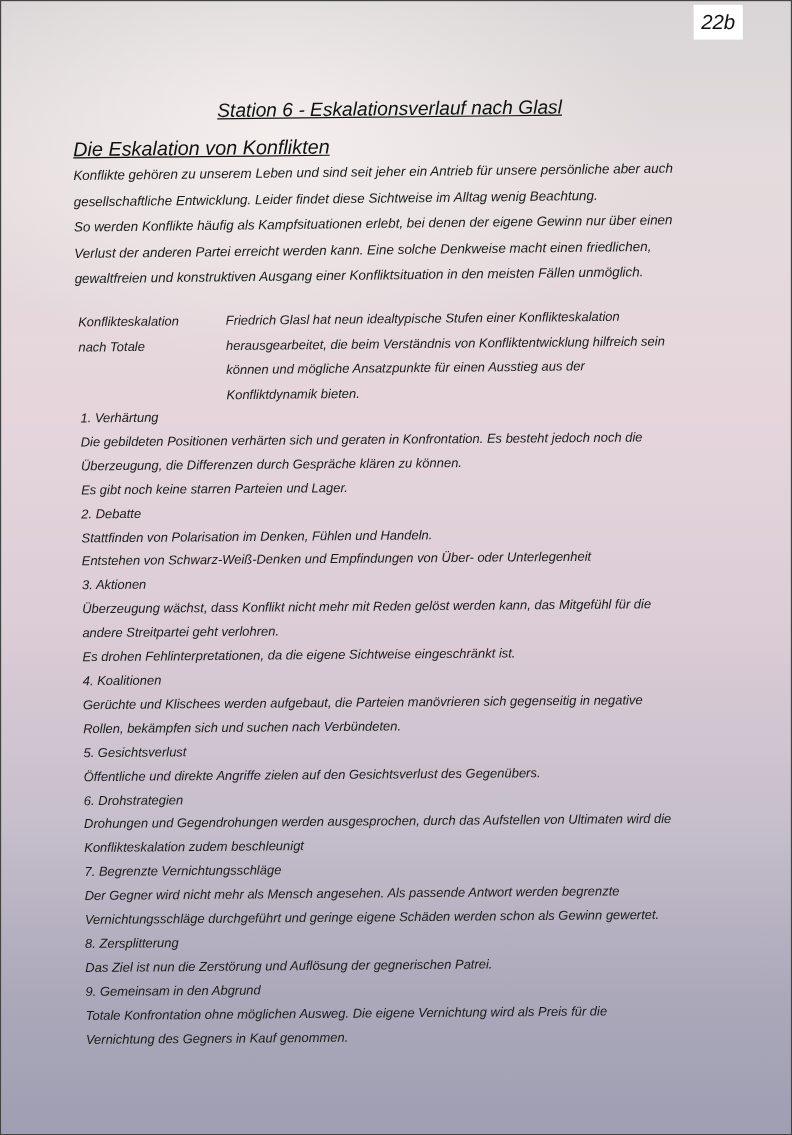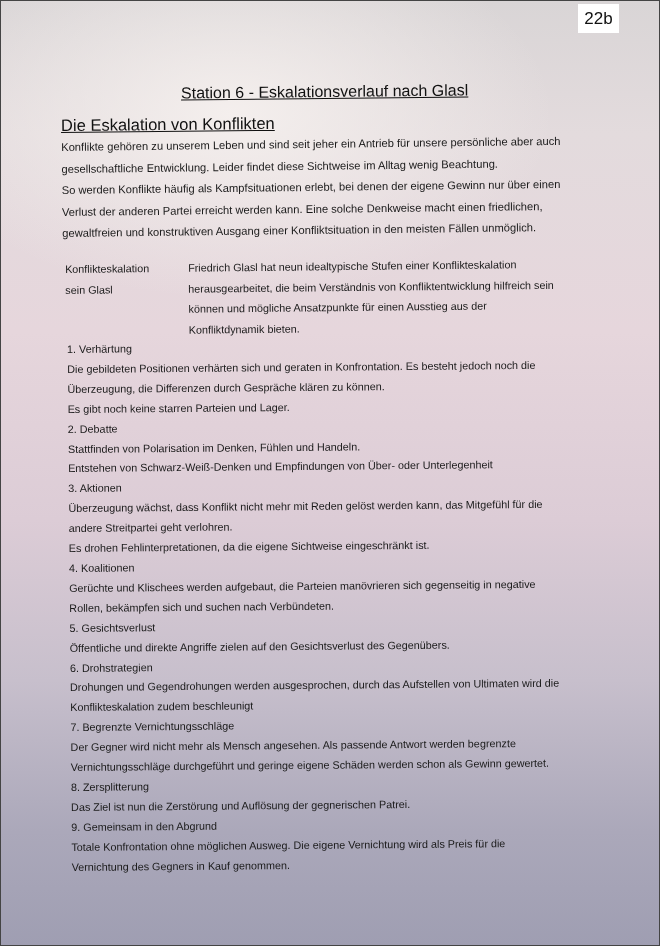--- a/index.html
+++ b/index.html
@@ -8,20 +8,21 @@
       font-family: "Liberation Sans", sans-serif;
       color: #1a1a1a;
     }
     .page {
       position: relative;
       width: 658px; height: 944px;
       border: 1px solid #444;
       background:
         radial-gradient(ellipse 70% 28% at 35% 12%, rgba(245,240,238,0.95), rgba(245,240,238,0) 70%),
         linear-gradient(180deg, #d9d5d6 0%, #e3dbdd 14%, #e6d6dc 35%, #dcccd6 55%, #c7bfcc 72%, #aba8ba 88%, #9f9eb2 100%);
+      font-style: italic;
     }
     .page-tag {
       position: absolute; left: 577px; top: 3px;
       width: 41px; height: 29px;
       background: #ffffff;
       font-size: 17px; line-height: 29px; text-align: center;
       color: #111;
     }
     .title {
       position: absolute; left: 180px; top: 82px;
@@ -68,21 +69,21 @@
     <p>Konflikte gehören zu unserem Leben und sind seit jeher ein Antrieb für unsere persönliche aber auch</p>
     <p>gesellschaftliche Entwicklung. Leider findet diese Sichtweise im Alltag  wenig Beachtung.</p>
     <p>So werden Konflikte häufig als Kampfsituationen erlebt, bei denen der eigene Gewinn nur über einen</p>
     <p>Verlust der anderen Partei erreicht werden kann. Eine solche Denkweise macht einen friedlichen,</p>
     <p>gewaltfreien und konstruktiven Ausgang einer Konfliktsituation in den meisten Fällen unmöglich.</p>
   </div>
 
   <div class="glasl">
     <div class="label">
       <div>Konflikteskalation</div>
-      <div>sein Glasl</div>
+      <div>nach Totale</div>
     </div>
     <div class="text">
       <div>Friedrich Glasl  hat neun idealtypische Stufen einer Konflikteskalation</div>
       <div>herausgearbeitet, die beim Verständnis von Konfliktentwicklung hilfreich sein</div>
       <div>können und mögliche Ansatzpunkte für einen Ausstieg aus der</div>
       <div>Konfliktdynamik bieten.</div>
     </div>
   </div>
 
   <div class="stages">

